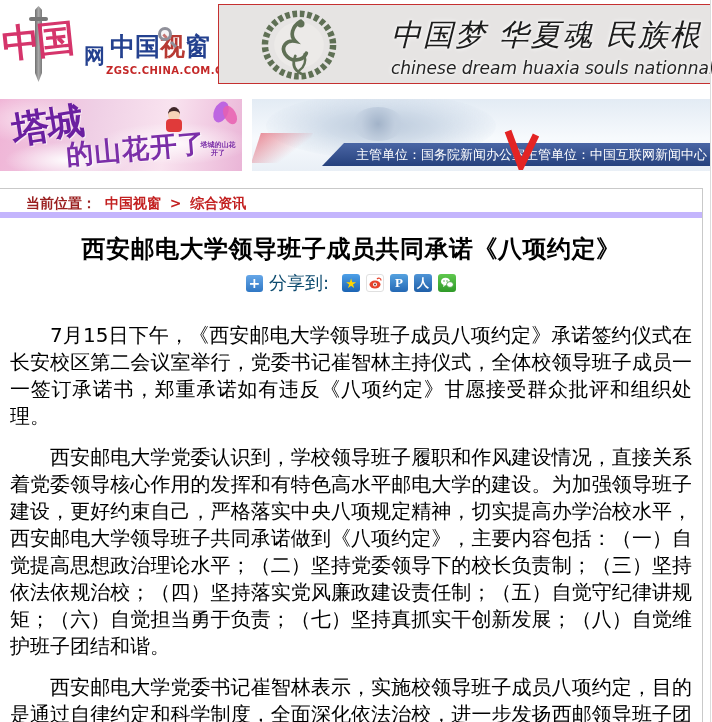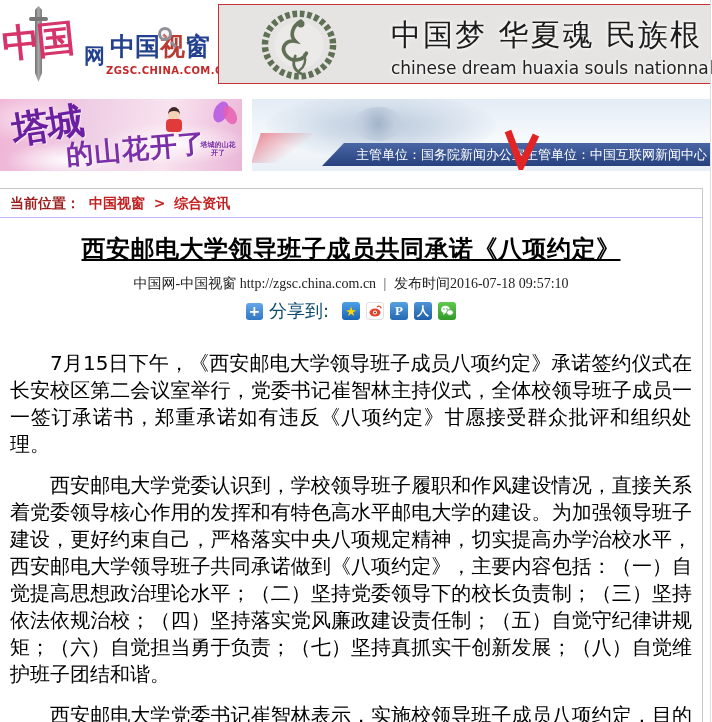--- a/index.html
+++ b/index.html
@@ -21,21 +21,21 @@
   .logo-right { position:absolute; left:104px; top:22px; width:108px; text-align:center; }
   .logo-sc { position:relative; font-size:25px; font-weight:900; color:#24418f; white-space:nowrap; }
   .logo-sc .shi { color:#b73a33; }
   .magnifier { position:absolute; left:52px; top:-3px; width:14px; height:14px; border:3px solid #90909a;
                border-radius:50%; background:rgba(230,230,235,.35); }
   .magnifier::after { content:""; position:absolute; left:11px; top:11px; width:3px; height:7px;
                       background:#90909a; transform:rotate(-45deg); }
   .logo-domain { font-size:10px; font-weight:bold; color:#c42828; letter-spacing:.4px; margin-top:2px; }
 
   .slogan-banner { position:absolute; left:218px; top:4px; width:493px; height:80px;
-                   background:#e6e4e3; border:1px solid #c53030; }
+                   background:#e6e4e3; border:1px solid #c53030;font-style:italic; }
   .emblem { position:absolute; left:34px; top:3px; }
   .slogan-text { position:absolute; left:172px; top:10px; }
   .slogan-cn { font-size:30px; color:#1c1c1c; letter-spacing:2px; white-space:nowrap;
                text-shadow:0 0 3px #fff,0 0 5px #fff; }
   .slogan-en { font-size:17px; color:#222; margin-top:2px; white-space:nowrap;
                text-shadow:0 0 3px #fff,0 0 5px #fff; }
 
   
   .banner-row { position:relative; height:72px; margin-top:13px; }
   .tacheng { position:absolute; left:0; top:0; width:242px; height:72px; overflow:hidden; cursor:pointer; display:block;
@@ -77,29 +77,29 @@
   .sc-strip { position:absolute; left:70px; right:0; bottom:5px; height:23px; line-height:23px;
               background:linear-gradient(180deg,#4a66a5,#26417d);
               clip-path:polygon(22px 0,100% 0,100% 100%,0 100%);
               display:flex; justify-content:space-between; padding:0 8px 0 34px;
               font-size:13px; color:#fff; white-space:nowrap; }
   .sc-v { position:absolute; left:252px; bottom:1px; }
 
   
   .main { width:703px; margin-top:17px; border-right:1px solid #c9c9c9; border-bottom:1px solid #c9c9c9;
           min-height:533px; }
-  .breadcrumb { height:30px; line-height:28px; border-top:1px solid #c9c9c9; border-bottom:1px solid #c4b5fd;
-                padding-left:10px; font-size:14px; font-weight:bold; }
+  .breadcrumb { height:30px; line-height:28px; border-top:1px solid #c9c9c9; border-bottom:6px solid #c4b5fd;
+                padding-left:26px; font-size:14px; font-weight:bold; }
   .bc-label { color:#9a1f1f; }
   .bc-link { color:#c32121; text-decoration:none; cursor:pointer; margin:0 4px; }
   .bc-sep { color:#c32121; }
 
   .article { padding:0 10px; }
   .article h1 { margin-top:15px; text-align:center; font-family:"Liberation Serif", serif;
-                font-size:24px; font-weight:bold; color:#000; letter-spacing:.5px;text-decoration:underline; }
+                font-size:24px; font-weight:bold; color:#000; letter-spacing:.5px; }
   .meta { margin-top:10px; text-align:center; font-family:"Liberation Serif", serif; font-size:14px; color:#222; }
   .meta .sep { margin:0 4px; color:#444; }
 
   .share { margin-top:7px; display:flex; justify-content:center; align-items:center; height:22px; }
   .share-label { font-size:18px; color:#0c4a6e; margin:0 10px 0 3px; }
   .tile { width:18px; height:18px; border-radius:3px; margin:0 3px; display:inline-flex;
           align-items:center; justify-content:center; cursor:pointer; flex:0 0 auto; }
   .tile-plus { width:17px; height:17px; background:linear-gradient(180deg,#66a7e8,#2f77c4); color:#fff;
                font-size:14px; font-weight:bold; line-height:15px; }
   .tile-qzone { background:linear-gradient(180deg,#4da0e8,#1b64b4); color:#ffd400; font-size:13px; }
@@ -177,26 +177,20 @@
     <nav class="breadcrumb">
       <span class="bc-label">当前位置：</span>
       <a class="bc-link">中国视窗</a>
       <span class="bc-sep">&gt;</span>
       <a class="bc-link">综合资讯</a>
     </nav>
 
     <article class="article">
       <h1>西安邮电大学领导班子成员共同承诺《八项约定》</h1>
 
-      <div class="meta">
-        <span>中国网-中国视窗</span>
-        <span>http://zgsc.china.com.cn</span>
-        <span class="sep">|</span>
-        <span>发布时间2016-07-18 09:57:10</span>
-      </div>
 
       <div class="share">
         <span class="tile tile-plus">+</span>
         <span class="share-label">分享到:</span>
         <span class="tile tile-qzone">★</span>
         <span class="tile tile-weibo">
           <svg width="14" height="14" viewBox="0 0 14 14">
             <ellipse cx="7" cy="8.5" rx="5.5" ry="4" fill="#e6432c"></ellipse>
             <circle cx="7" cy="8.5" r="2" fill="#fff"></circle>
             <circle cx="7" cy="8.5" r="0.9" fill="#5a2a1e"></circle>

